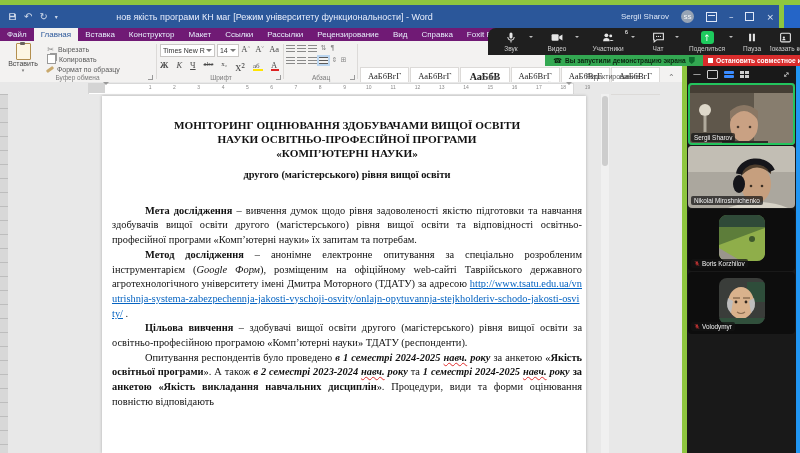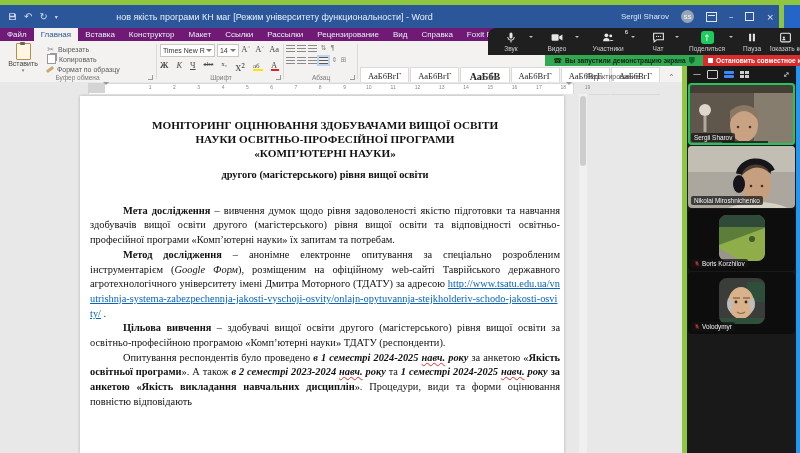--- a/index.html
+++ b/index.html
@@ -64,21 +64,21 @@
   
   .ruler{left:0;top:82px;width:682px;height:12px;background:#e8e8e8;}
   .ruler-band{position:absolute;left:88px;top:1px;width:484px;height:10px;background:#fff;border:1px solid #d8d8d8;}
   .ruler-margin{position:absolute;left:88px;top:1px;width:17px;height:10px;background:#d4d4d4;}
   .ruler-nums{position:absolute;left:138px;top:2px;width:462px;display:flex;}
   .ruler-nums span{width:24.3px;text-align:center;font-size:5px;color:#8a8a8a;}
   .ind{position:absolute;top:0;width:0;height:0;border:3px solid transparent;border-top-color:#9a9a9a;}
   .vruler{left:0;top:94px;width:8px;height:359px;background:#d8d8d8;
           background-image:repeating-linear-gradient(#bdbdbd 0 1px,transparent 1px 14px);}
   
-  .docarea{left:0;top:94px;width:589px;height:359px;background:#e8e8e8;}
+  .docarea{left:22px;top:94px;width:589px;height:359px;background:#e8e8e8;}
   .scrollbar{position:absolute;right:2px;top:0;width:8px;height:359px;background:#f0f0f0;}
   .scrollthumb{position:absolute;right:1px;top:2px;width:6px;height:70px;background:#cdcdcd;border-radius:3px;}
   .page{position:absolute;left:80px;top:2px;width:484px;height:357px;background:#fff;
         box-shadow:0 0 3px rgba(0,0,0,.25);}
   .pagein{position:absolute;left:10px;right:4px;top:22px;font-family:"Liberation Serif",serif;
           font-size:10.4px;line-height:14.7px;color:#111;}
   .doctitle{text-align:center;font-weight:bold;font-size:11.2px;line-height:14px;}
   .docsub{text-align:center;font-weight:bold;margin-top:8px;margin-bottom:21px;}
   .para{text-align:justify;text-indent:33px;margin:0;}
   .para .b{font-weight:bold;}

